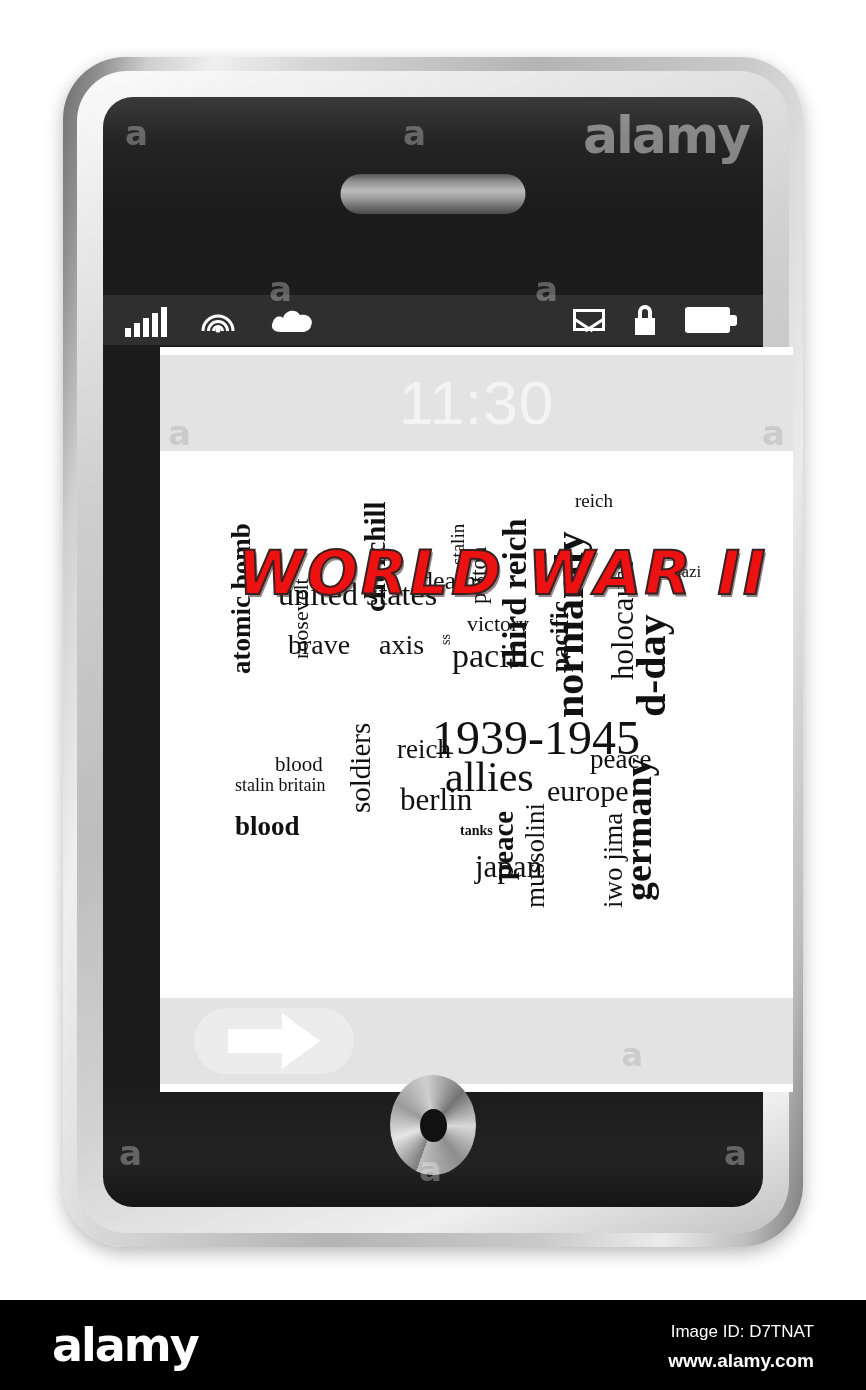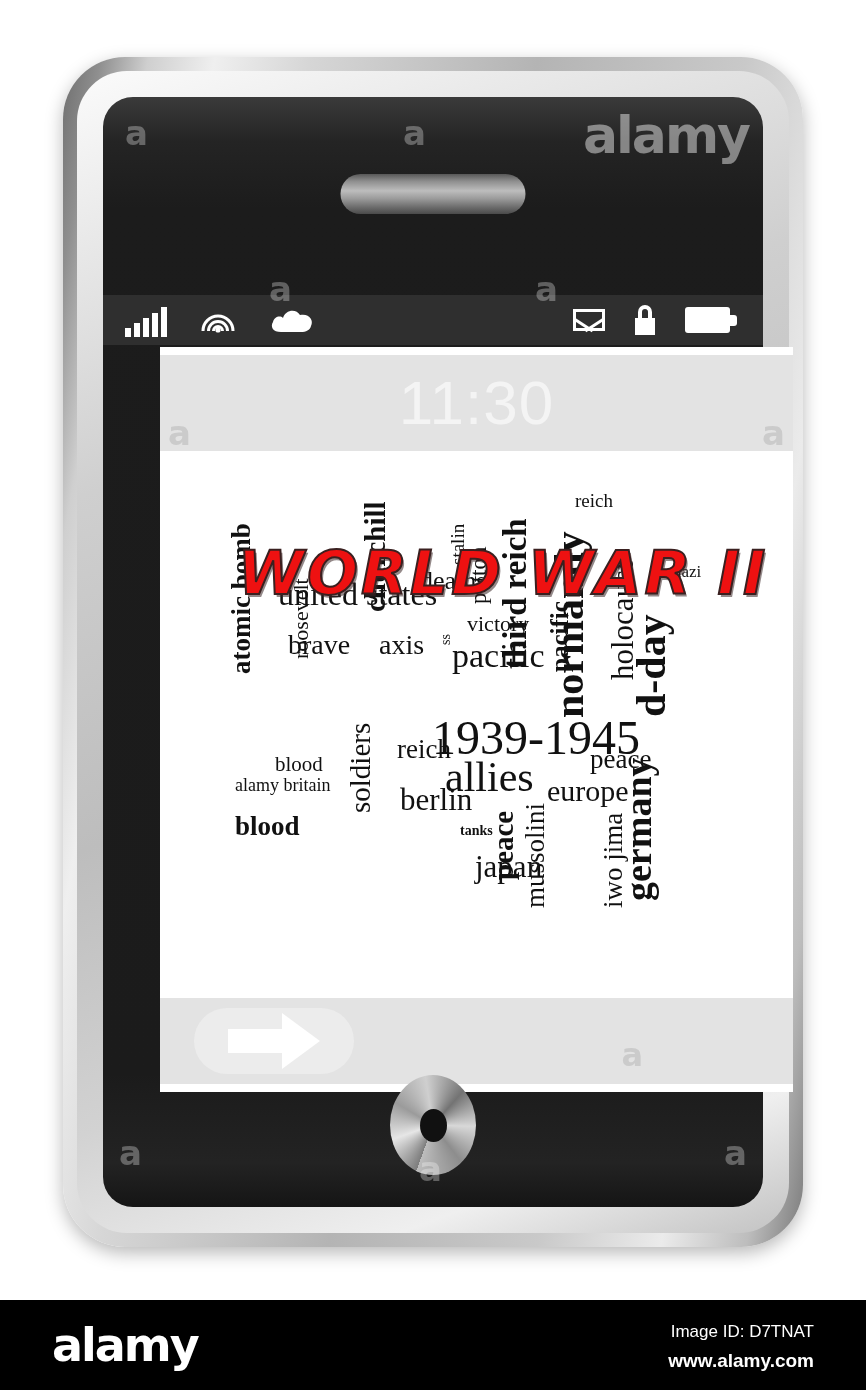--- a/index.html
+++ b/index.html
@@ -188,21 +188,21 @@
             <span class="vert" style="font-size: 42px; font-weight: bold; left: 512px; top: 224px; transform: rotate(-90deg);">d-day</span>
             <span style="font-size: 32px; font-weight: normal; left: 118px; top: 127px;">united states</span>
             <span style="font-size: 28px; font-weight: normal; left: 128px; top: 180px;">brave</span>
             <span style="font-size: 28px; font-weight: normal; left: 219px; top: 180px;">axis</span>
             <span class="vert" style="font-size: 14px; font-weight: normal; left: 293px; top: 180px; transform: rotate(-90deg);">ss</span>
             <span style="font-size: 22px; font-weight: normal; left: 307px; top: 162px;">victory</span>
             <span style="font-size: 34px; font-weight: normal; left: 292px; top: 188px;">pacific</span>
             <span class="vert" style="font-size: 29px; font-weight: normal; left: 215px; top: 333px; transform: rotate(-90deg);">soldiers</span>
             <span style="font-size: 27px; font-weight: normal; left: 237px; top: 285px;">reich</span>
             <span style="font-size: 21px; font-weight: normal; left: 115px; top: 303px;">blood</span>
-            <span style="font-size: 18px; font-weight: normal; left: 75px; top: 325px;">alamy britain</span>
+            <span style="font-size: 18px; font-weight: normal; left: 75px; top: 325px;">stalin britain</span>
             <span style="font-size: 27px; font-weight: bold; left: 75px; top: 362px;">blood</span>
             <span style="font-size: 31px; font-weight: normal; left: 240px; top: 333px;">berlin</span>
             <span style="font-size: 48px; font-weight: normal; left: 272px; top: 263px;">1939-1945</span>
             <span style="font-size: 42px; font-weight: normal; left: 285px; top: 305px;">allies</span>
             <span class="vert" style="font-size: 29px; font-weight: bold; left: 358px; top: 400px; transform: rotate(-90deg);">peace</span>
             <span class="vert" style="font-size: 27px; font-weight: normal; left: 389px; top: 430px; transform: rotate(-90deg);">mussolini</span>
             <span style="font-size: 30px; font-weight: normal; left: 387px; top: 325px;">europe</span>
             <span style="font-size: 27px; font-weight: normal; left: 430px; top: 295px;">peace</span>
             <span style="font-size: 14px; font-weight: bold; left: 300px; top: 373px;">tanks</span>
             <span style="font-size: 31px; font-weight: normal; left: 315px; top: 400px;">japan</span>

